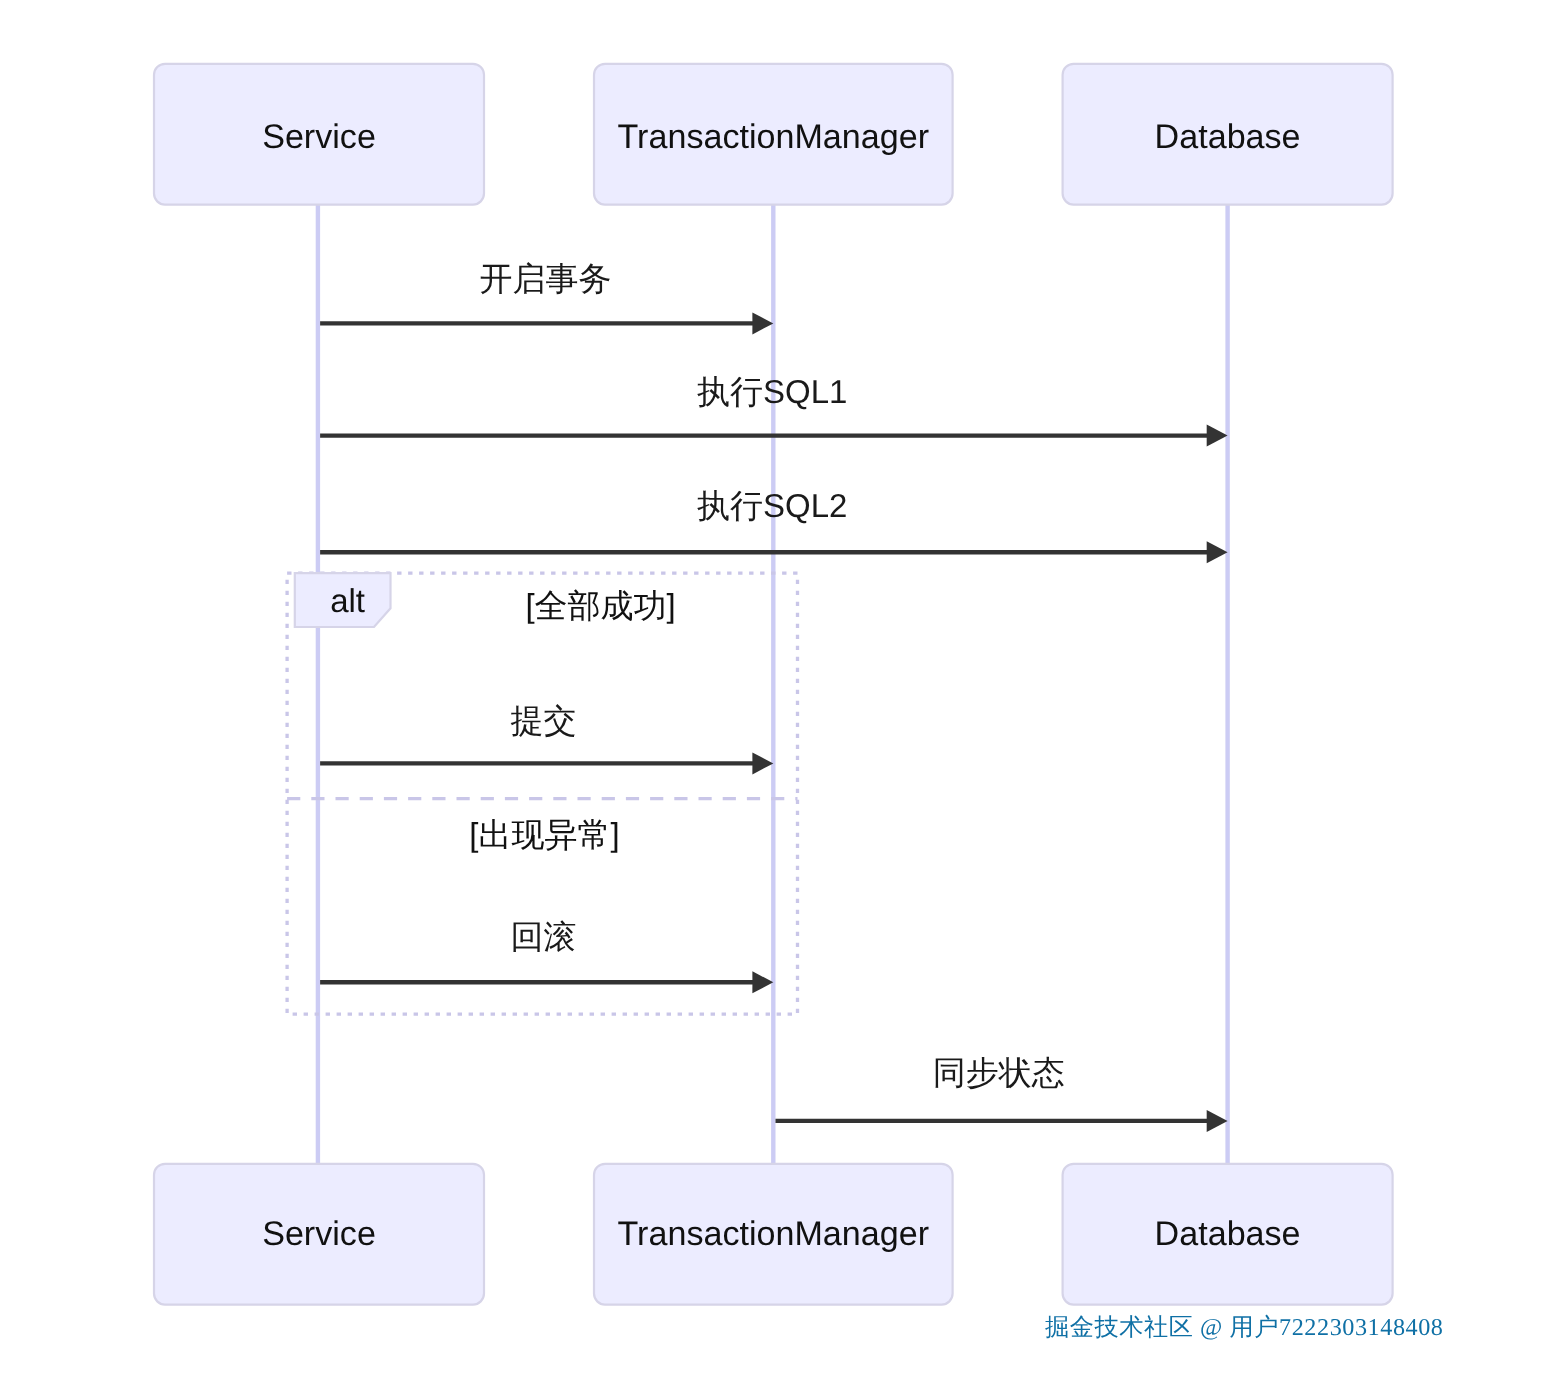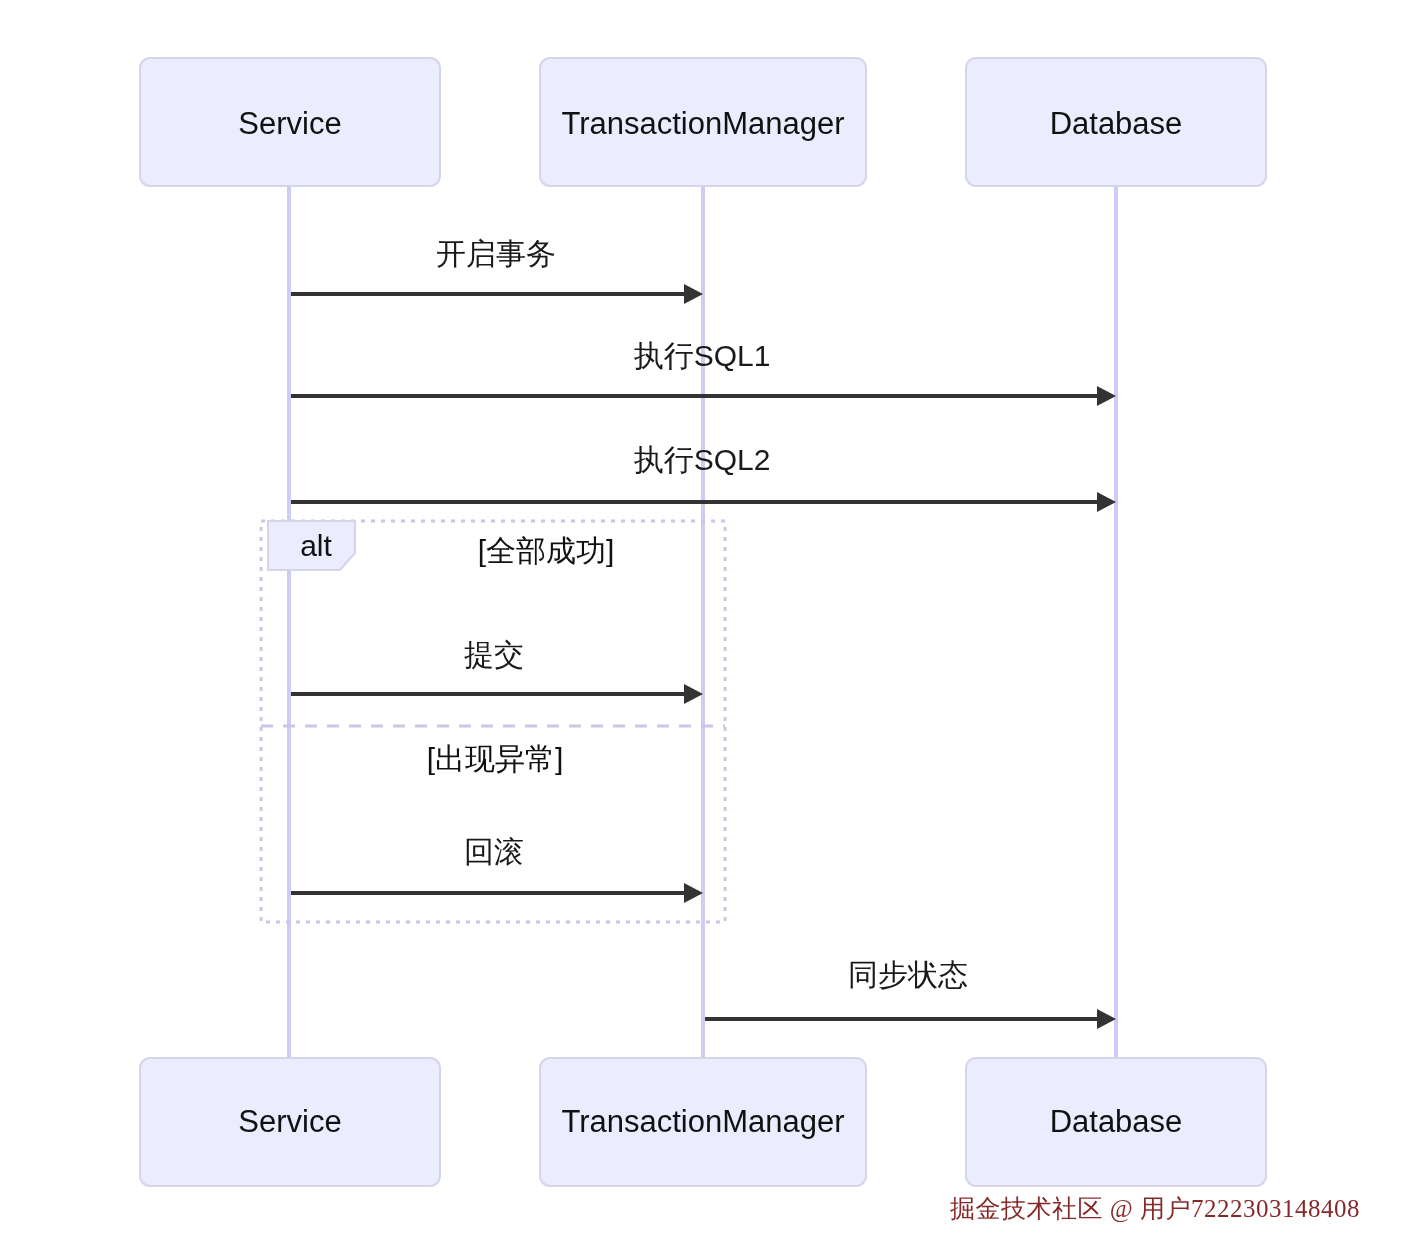--- a/index.html
+++ b/index.html
@@ -81,22 +81,22 @@
   .alt-cond-label {
     font-family: "Liberation Sans", "DejaVu Sans", sans-serif;
     font-size: 30px;
     fill: #111111;
     text-anchor: middle;
     font-weight: 500;
   }
   .watermark {
     position: absolute;
     font-family: "Liberation Serif", "DejaVu Serif", serif;
-    font-size: 25px;
-    color: #7f1d1d;
+    font-size: 22px;
+    color: #0369a1;
     opacity: 0.95;
     white-space: nowrap;
     letter-spacing: 0.5px;
   }
 </style>
 </head>
 <body>
 
 <div id="canvas">
 

